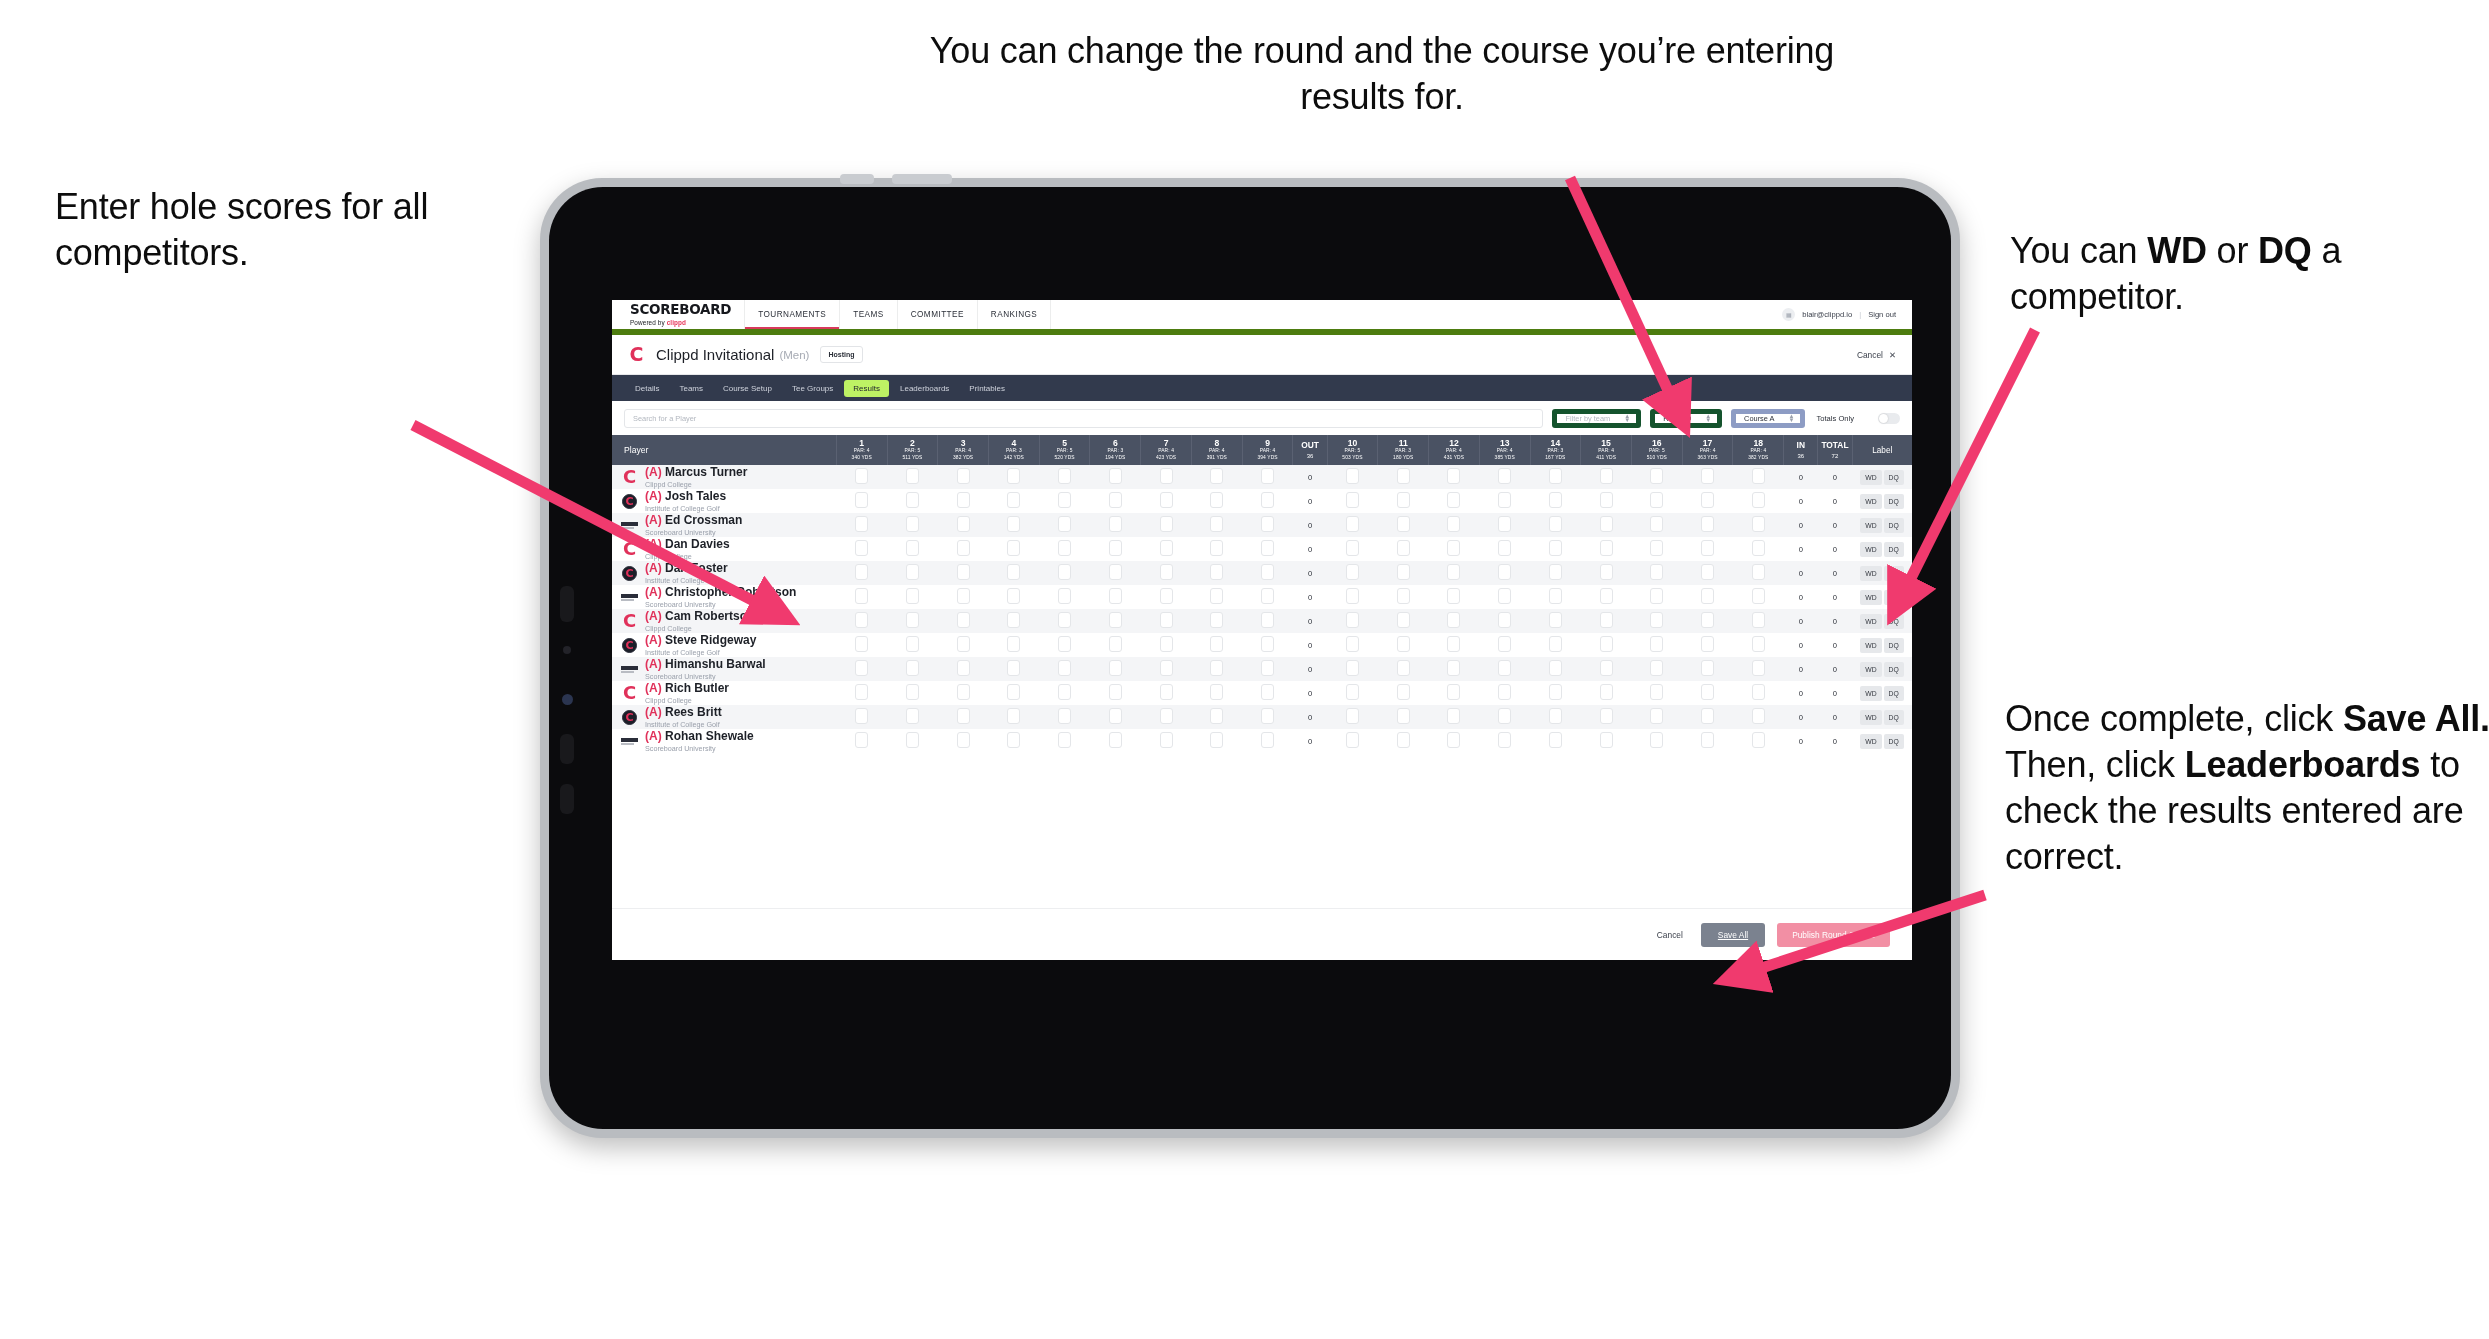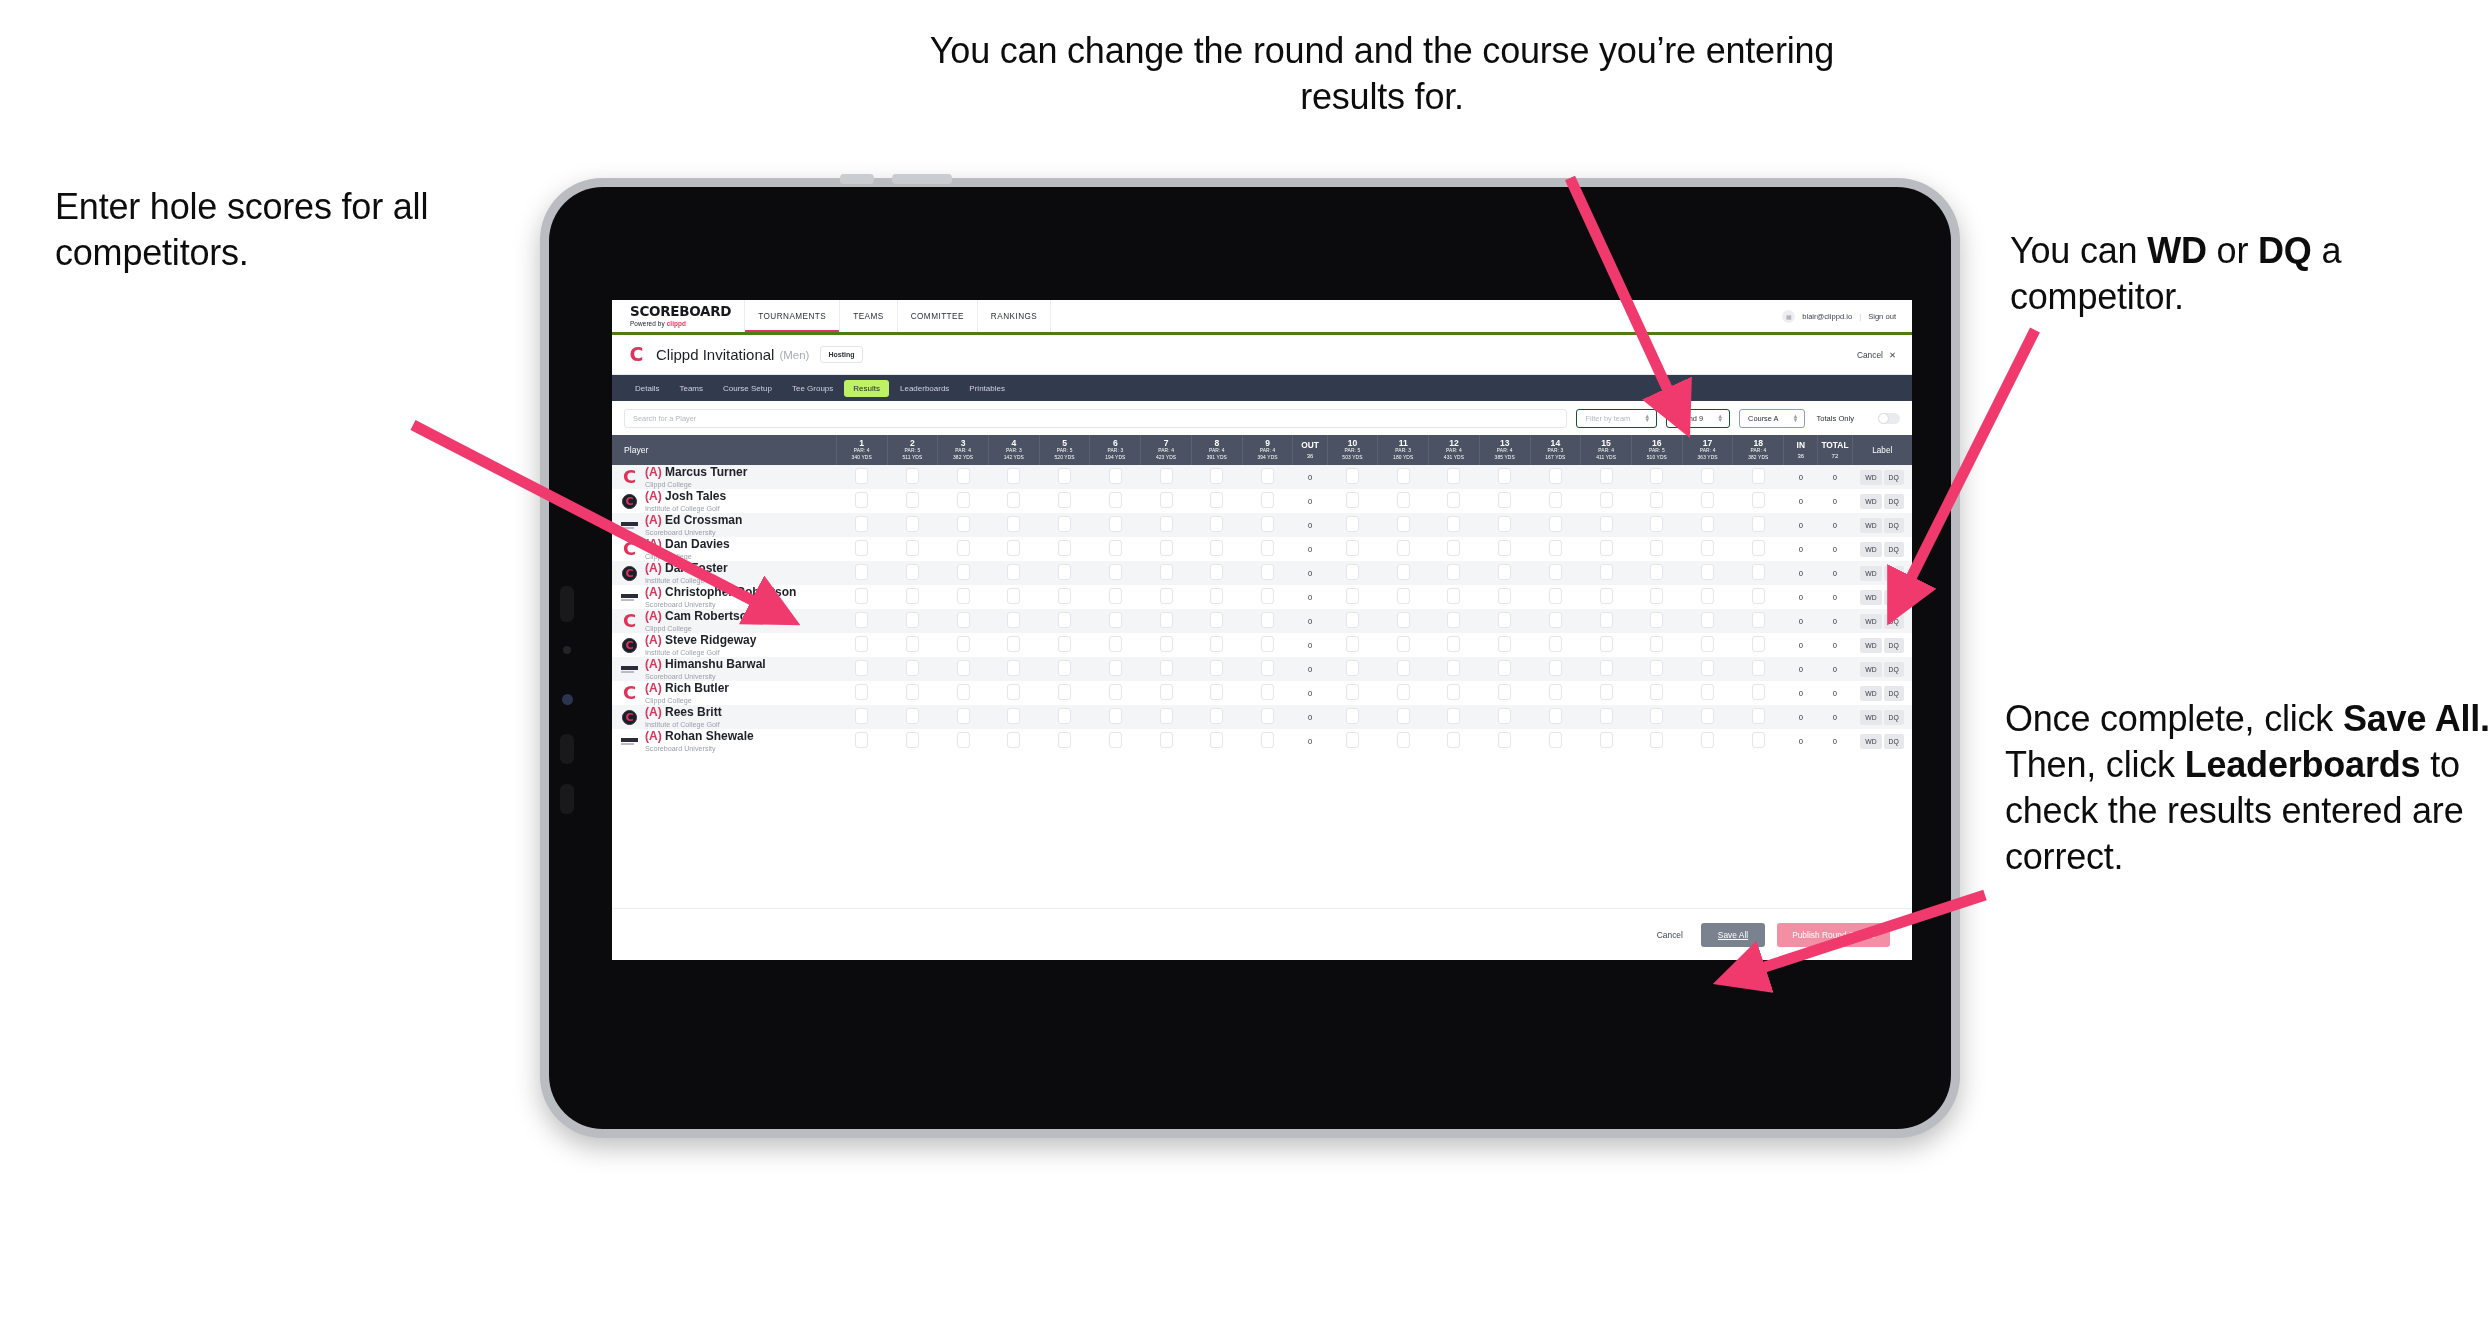--- a/index.html
+++ b/index.html
@@ -60,21 +60,21 @@
     left: 612px; top: 300px;
     width: 1300px; height: 660px;
     background: #ffffff;
     overflow: hidden;
     font-size: 9px;
   }
 
   
   #topnav {
     height: 35px; background: #fff;
-    border-bottom: 3px solid #4d7c0f;
+    border-bottom: 6px solid #4d7c0f;
     display: flex; align-items: stretch;
     position: relative;
   }
   .brand { padding: 0 14px 0 18px; display:flex; flex-direction:column; justify-content:center; }
   .brand-word {
     font-size: 13.5px; font-weight: bold; letter-spacing: -0.3px;
     color: #16181d; font-family: "DejaVu Sans", sans-serif; line-height:1;
   }
   .brand-sub { font-size: 6.4px; color: #16181d; margin-top: 2px; letter-spacing: 0.1px; }
   .brand-sub em { font-style: normal; color: #e8375a; font-weight: bold; }
@@ -135,21 +135,21 @@
   #filterbar {
     height: 34px; background: #fff; display:flex; align-items:center;
     padding: 0 12px; gap: 9px;
   }
   #search-input {
     flex: 1; height: 19px; border: 1px solid #e4e6e9; border-radius: 3px;
     background:#fff; display:flex; align-items:center; padding-left: 8px;
     font-size: 7.4px; color:#b2b7bf;
   }
   .select-box {
-    height: 19px; border: 1px solid #14532d; border-radius: 3px;
+    height: 19px; border: 5px solid #14532d; border-radius: 3px;
     display: flex; align-items: center; padding: 0 6px 0 8px;
     font-size: 7.4px; color: #2b2f38; gap: 14px; cursor: pointer; background:#fff;text-align:right;
   }
   .select-box.muted { color: #b2b7bf; }
   .select-box.focused { border-color: #8d9cc4; }
   .spinner { display:flex; flex-direction:column; line-height:4px; color:#9aa0ab; font-size:6px; }
   .toggle-wrap { display:flex; align-items:center; gap:24px; margin-left: 2px; }
   .toggle-label { font-size: 7.6px; color: #2b2f38; }
   .toggle {
     width: 22px; height: 11px; border-radius: 6px; background: #e9ebee;

